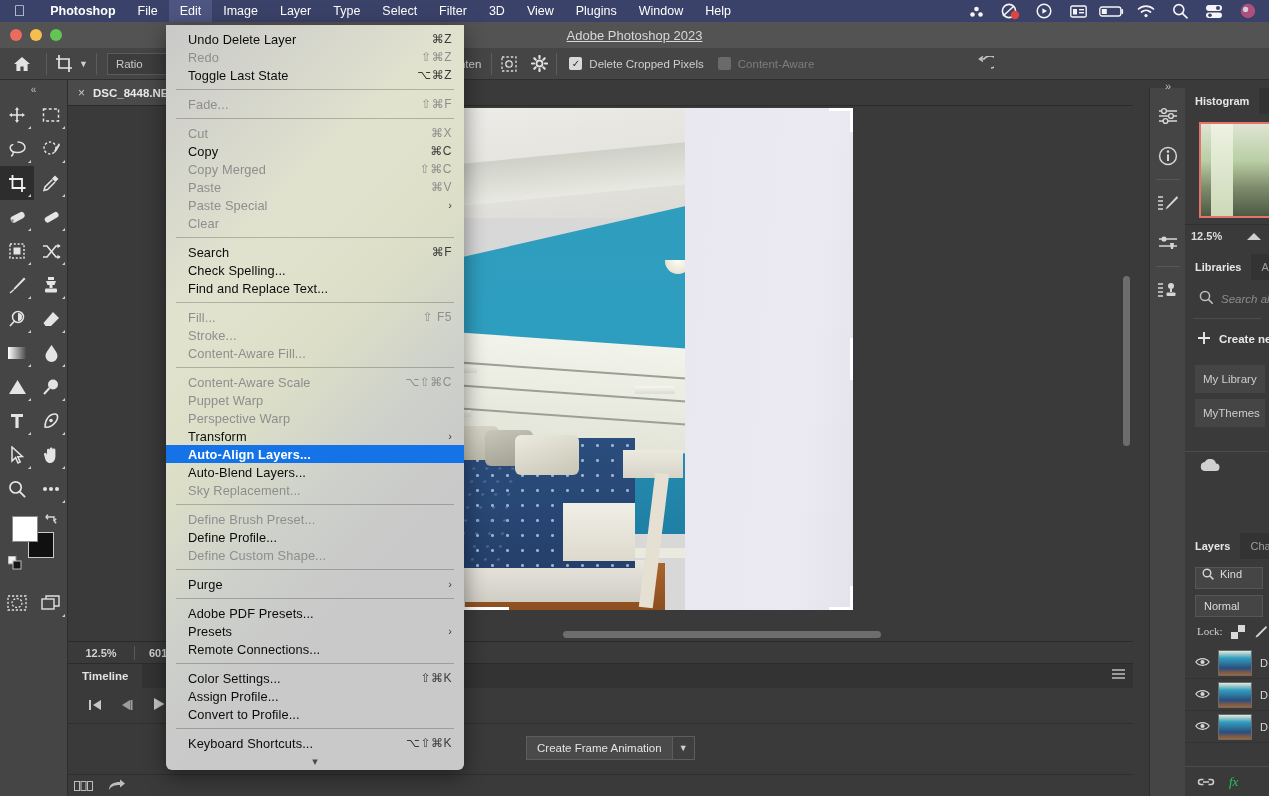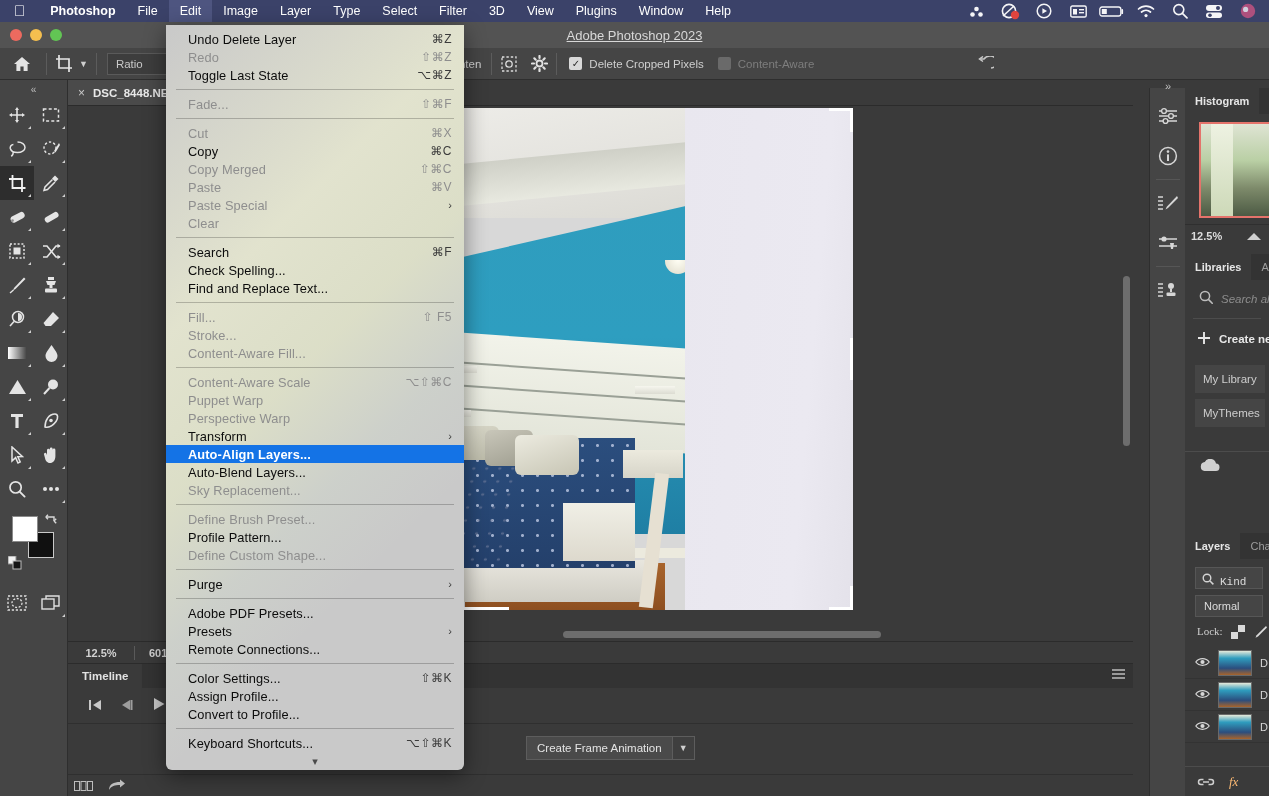--- a/index.html
+++ b/index.html
@@ -276,21 +276,21 @@
   .hist-status .pct { font-size: 11px; color:#dcdcdc; font-weight:bold; padding-left: 6px; }
   .hist-status .warn { padding-left: 24px; color:#cfcfcf; }
 
   .lib-body { background:#3a3a3a; }
   .lib-search { display:flex; align-items:center; gap:8px; padding: 10px 6px 10px 14px; }
   .lib-search .ph { color:#8d8d8d; font-size: 11.5px; font-style: italic; white-space:nowrap;}
   .lib-sep { height:1px; background:#4c4c4c; margin: 0 8px; }
   .lib-create { display:flex; align-items:center; gap:8px; padding: 12px 6px 12px 12px; color:#e8e8e8; font-size:11.5px; font-weight:bold; white-space:nowrap;}
   .lib-item { margin: 6px 4px 0 10px; background:#454545; padding: 8px 8px; color:#cdcdcd; font-size: 11.5px; white-space: nowrap; }
   .lib-foot { height: 30px; display:flex; align-items:center; padding-left: 14px; border-top:1px solid #4c4c4c; margin-top: 24px;}
-  .ly-search { display:flex; align-items:flex-end; gap:6px; margin: 8px 6px 0 10px; background:#454545; border:1px solid #565656; height:22px; padding: 0 6px; color:#dcdcdc; font-size:11px;font-family:Liberation Mono, monospace;}
+  .ly-search { display:flex; align-items:flex-start; gap:6px; margin: 8px 6px 0 10px; background:#454545; border:1px solid #565656; height:22px; padding: 0 6px; color:#dcdcdc; font-size:11px;}
   .ly-blend { margin: 6px 6px 0 10px; background:#454545; border:1px solid #565656; height:22px; display:flex; align-items:center; padding: 0 8px; color:#dcdcdc; font-size: 11px;}
   .ly-lock { display:flex; align-items:flex-start; gap:8px; padding: 8px 0 6px 12px; color:#cfcfcf; font-size: 11px; font-family: Liberation Serif, serif; }
   .ly-row { display:flex; align-items:center; gap:8px; height: 32px; padding-left: 10px; border-bottom:1px solid #333; }
   .ly-eye { color:#d7d7d7; font-size: 12px; }
   .ly-thumb { width: 34px; height: 26px; border:1px solid #6a6a6a;
     background: linear-gradient(180deg,#e6e9da 0%, #2f9dbe 30%, #2b4e7e 72%, #a8642c 100%); }
   .ly-name { color:#d8d8d8; font-size: 11px; white-space: nowrap; }
   .ly-foot { position:absolute; left:0; right:0; bottom:0; height:30px; border-top:1px solid #4c4c4c; display:flex; align-items:center; gap: 14px; padding-left: 12px; color:#cfcfcf; }
 
   
@@ -960,21 +960,21 @@
         <span class="ly-name">D</span>
       </div>
       <div class="ly-foot">
         <span>
           <svg width="18" height="10" viewBox="0 0 18 10">
               <path d="M6.5 2.5 H4 A2.5 2.5 0 0 0 4 7.5 H6.5" fill="none" stroke="#cfcfcf" stroke-width="1.5"></path>
               <path d="M11.5 2.5 H14 A2.5 2.5 0 0 1 14 7.5 H11.5" fill="none" stroke="#cfcfcf" stroke-width="1.5"></path>
               <path d="M6 5 H12" stroke="#cfcfcf" stroke-width="1.5"></path>
             </svg>
         </span>
-        <span style="color:#fdba74;font-style:italic;font-family:'Liberation Serif',serif;font-size:13px;">fx</span>
+        <span style="color:#22c55e;font-style:italic;font-family:'Liberation Serif',serif;font-size:13px;">fx</span>
       </div>
     </div>
   </div>
 
   <div class="menu">
 
     <div class="menu-item">
       <span class="lbl">Undo Delete Layer</span>
       <span class="key">⌘Z</span>
     </div>
@@ -1076,21 +1076,21 @@
       <span class="lbl">Sky Replacement...</span>
       <span class="key"></span>
     </div>
     <div class="menu-sep"></div>
 
     <div class="menu-item disabled">
       <span class="lbl">Define Brush Preset...</span>
       <span class="key"></span>
     </div>
     <div class="menu-item">
-      <span class="lbl">Profile Pattern...</span>
+      <span class="lbl">Define Profile...</span>
       <span class="key"></span>
     </div>
     <div class="menu-item disabled">
       <span class="lbl">Define Custom Shape...</span>
       <span class="key"></span>
     </div>
     <div class="menu-sep"></div>
 
     <div class="menu-item">
       <span class="lbl">Purge</span>

